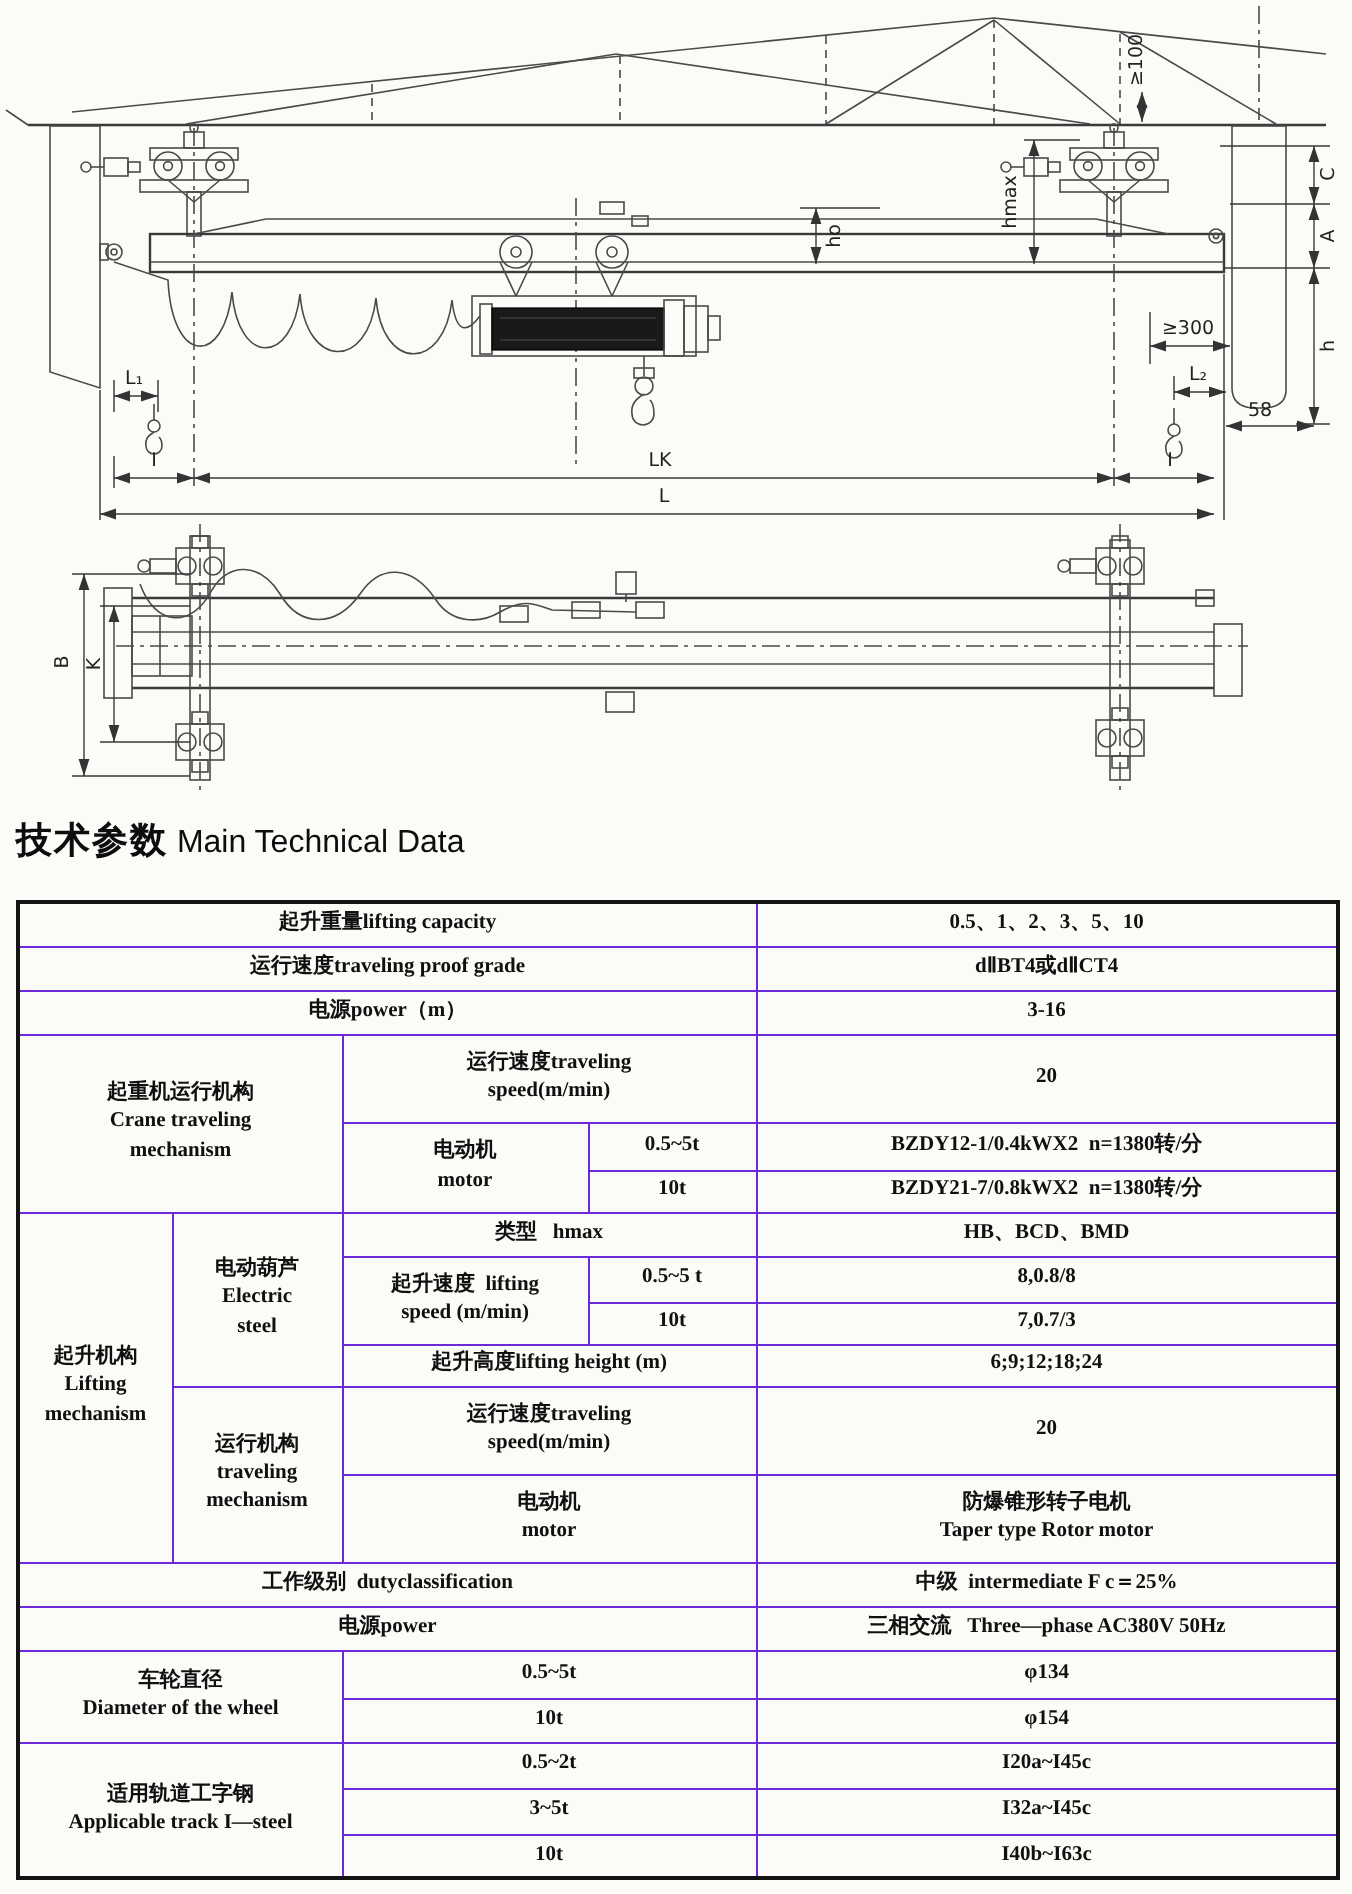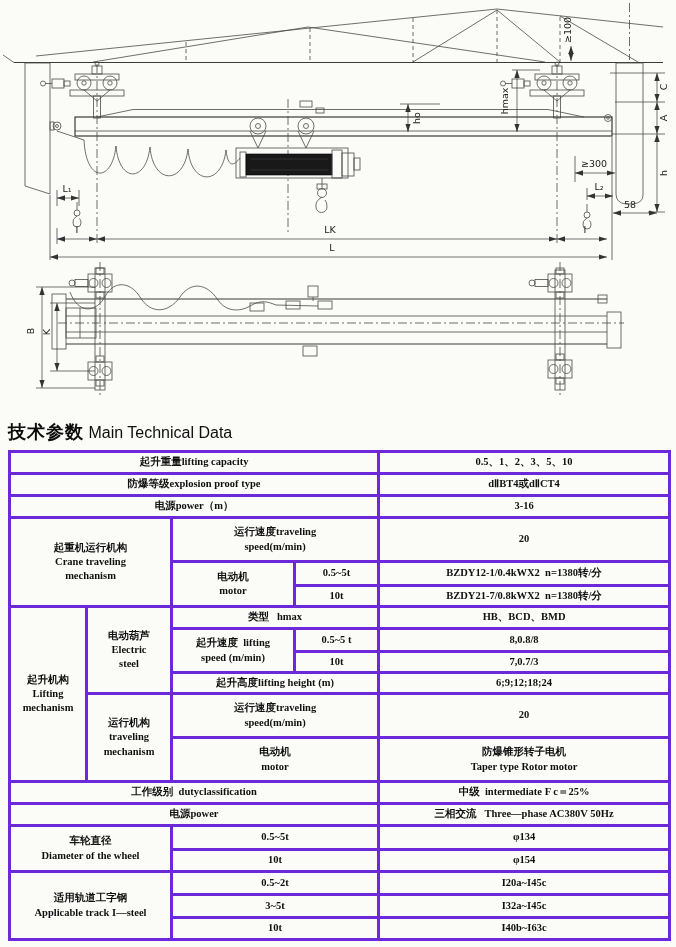--- a/index.html
+++ b/index.html
@@ -5,26 +5,26 @@
   html,body{margin:0;padding:0;background:#fbfbf8;}
   .sheet{position:relative;width:676px;height:947px;background:#fbfbf8;overflow:hidden;
          font-family:"Liberation Sans",sans-serif;}
   svg{position:absolute;left:0;top:0;}
   .thin{stroke:#4a4a4a;stroke-width:0.8;fill:none;}
   .med{stroke:#3a3a3a;stroke-width:1.2;fill:none;}
   .dim{stroke:#3a3a3a;stroke-width:0.7;fill:none;}
   .dash{stroke-dasharray:4 3;}
   .dashdot{stroke-dasharray:9 3 2 3;}
   .dim-t{font:9.5px "DejaVu Sans",sans-serif;fill:#222;}
-  .title{position:absolute;left:8px;top:420px;color:#0d0d0d;}
+  .title{position:absolute;left:8px;top:408px;color:#0d0d0d;}
   .title .zh{font-size:18px;font-weight:700;letter-spacing:1px;}
   .title .en{font-size:16px;font-weight:400;}
   table.spec{position:absolute;left:8px;top:450px;width:660px;border-collapse:collapse;
              table-layout:fixed;border:2px solid #141414;}
-  table.spec td{border:3px solid #6d28d9;text-align:center;vertical-align:middle;
+  table.spec td{border:1px solid #6d28d9;text-align:center;vertical-align:middle;
     font-family:"Liberation Serif",serif;font-weight:bold;font-size:10.5px;line-height:1.35;
     color:#101010;padding:0 2px;white-space:pre-wrap;overflow:hidden;}
 </style>
 </head>
 <body>
 
 <div class="sheet">
 
 <svg width="676" height="400" viewBox="0 0 676 400">
   <defs>
@@ -283,21 +283,21 @@
         <col style="width:123px">
         <col style="width:84px">
         <col style="width:291px">
       </colgroup>
   <tbody>
     <tr style="height:22px">
       <td colspan="4">起升重量lifting capacity</td>
       <td>0.5、1、2、3、5、10</td>
     </tr>
     <tr style="height:22px">
-      <td colspan="4">防爆等级explosion proof type</td>
+      <td colspan="4">运行速度traveling proof grade</td>
       <td>dⅡBT4或dⅡCT4</td>
     </tr>
     <tr style="height:22px">
       <td colspan="4">电源power（m）</td>
       <td>3-16</td>
     </tr>
     <tr style="height:44px">
       <td colspan="2" rowspan="3">起重机运行机构
 Crane traveling
 mechanism</td>

